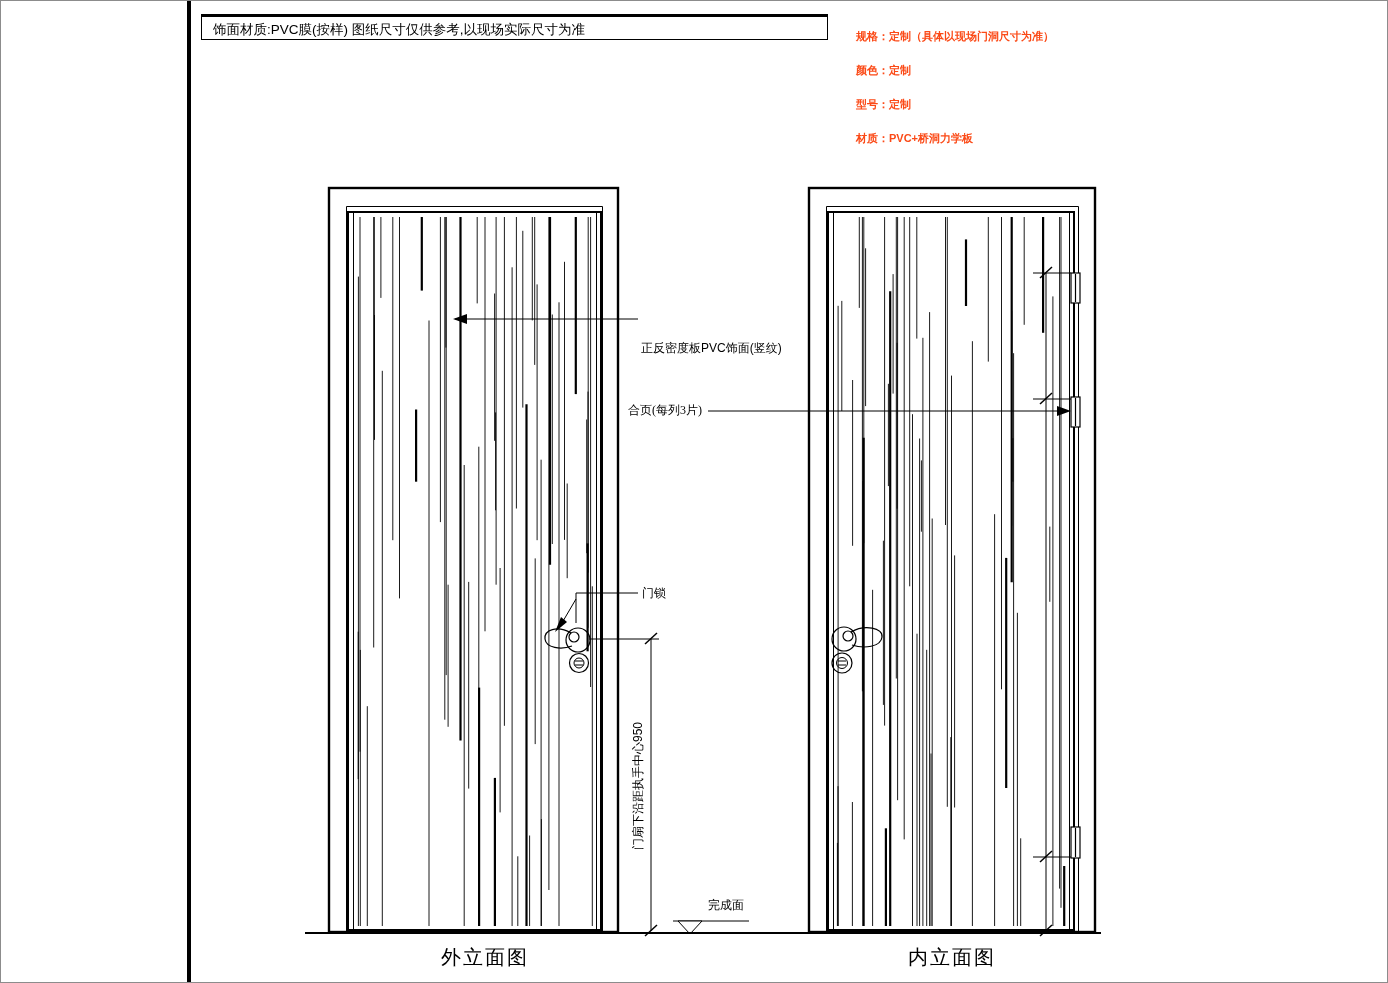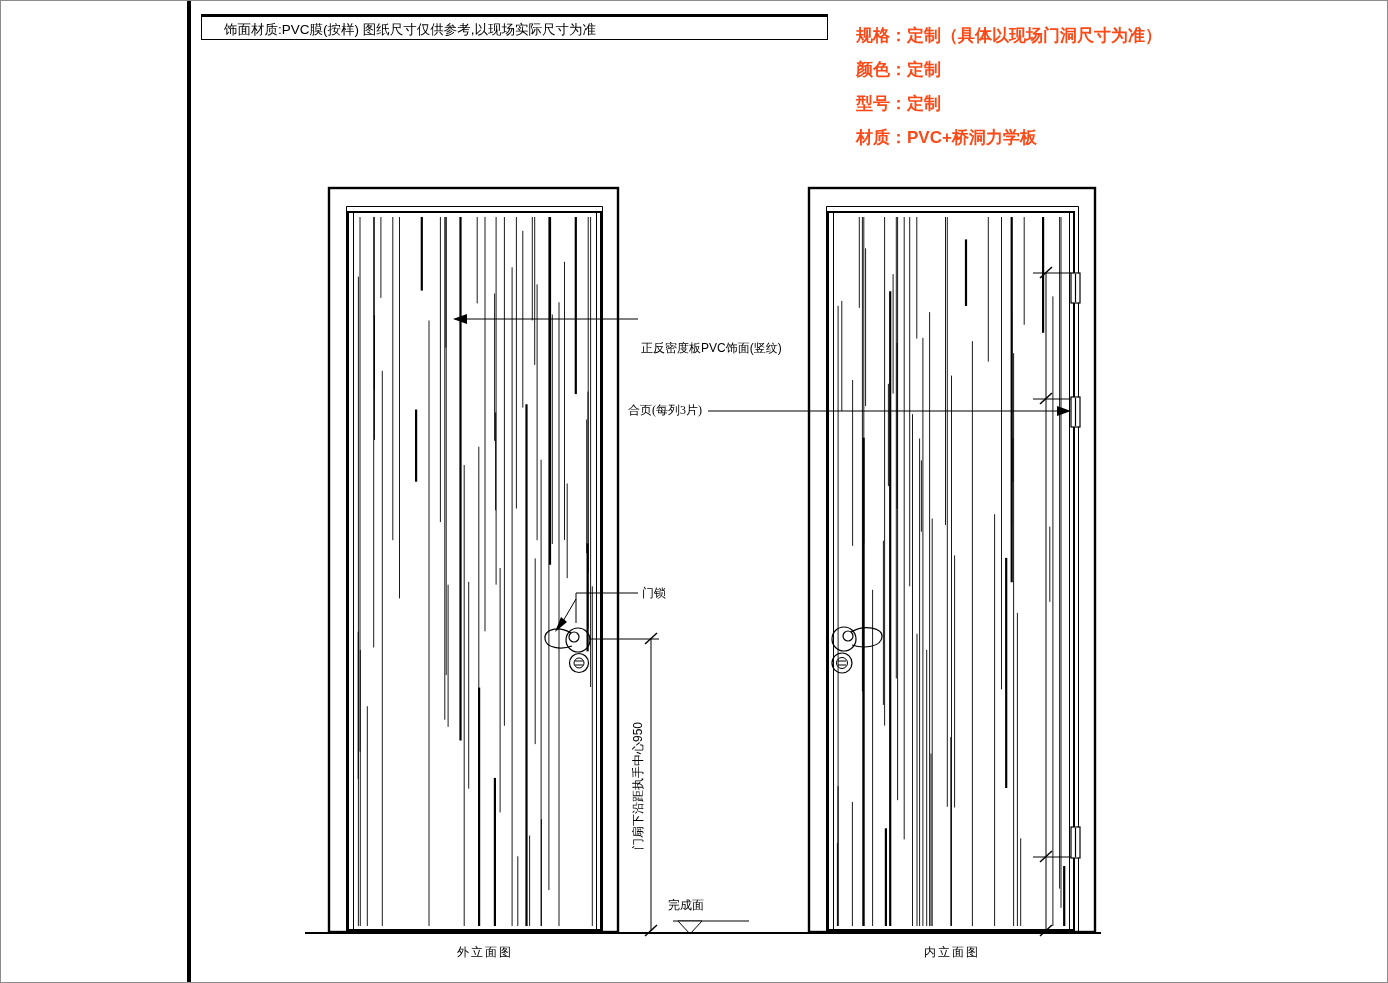--- a/index.html
+++ b/index.html
@@ -9,35 +9,35 @@
     border:1px solid #8c8c8c;
     background:#fff;
     font-family:"Liberation Sans", sans-serif;
     overflow:hidden;
   }
   .left-bar{position:absolute;left:186px;top:0;width:4px;height:983px;background:#000;}
   svg.linework{position:absolute;left:0;top:0;}
   .title-box{
     position:absolute;left:200px;top:13px;width:627px;height:26px;
     border:1px solid #000;border-top:3px solid #000;
-    font-size:13.5px;color:#000;line-height:25px;padding-left:22px;
+    font-size:13.5px;color:#000;line-height:25px;padding-left:11px;
     white-space:nowrap;overflow:hidden;box-sizing:border-box;
   }
   .spec-panel{position:absolute;left:855px;top:18px;width:400px;}
-  .spec-row{height:34px;line-height:34px;font-size:17px;font-weight:bold;white-space:nowrap;}
+  .spec-row{height:34px;line-height:34px;font-size:11px;font-weight:bold;white-space:nowrap;}
   .spec-label{display:inline;}
   .spec-value{display:inline;}
   .ann{position:absolute;font-size:12px;color:#000;white-space:nowrap;}
   .vtext{
     position:absolute;left:629px;top:849px;
     transform:rotate(-90deg);transform-origin:left top;
     font-size:12px;white-space:nowrap;
   }
   .view-label{position:absolute;top:943px;width:130px;text-align:center;
-    font-size:12px;letter-spacing:2px;color:#000;}
+    font-size:20px;letter-spacing:2px;color:#000;}
   .view-label.ext{left:419px;}
   .view-label.int{left:886px;text-align:center;}
 </style>
 </head>
 <body>
 
 <div class="sheet">
 
   <div class="left-bar"></div>
 
@@ -263,17 +263,17 @@
       <div class="spec-row"><span class="spec-label">规格：</span><span class="spec-value">定制（具体以现场门洞尺寸为准）</span></div>
       <div class="spec-row"><span class="spec-label">颜色：</span><span class="spec-value">定制</span></div>
       <div class="spec-row"><span class="spec-label">型号：</span><span class="spec-value">定制</span></div>
       <div class="spec-row"><span class="spec-label">材质：</span><span class="spec-value">PVC+桥洞力学板</span></div>
     </div>
 
   <div class="ann" style="left:640px;top:308px;margin-top:31px;">正反密度板PVC饰面(竖纹)</div>
   <div class="ann" style="left:627px;top:401px;font-family:Liberation Serif, serif;">合页(每列3片)</div>
   <div class="ann" style="left:641px;top:584px;">门锁</div>
   <div class="vtext">门扇下沿距执手中心950</div>
-  <div class="ann" style="left:667px;top:896px;">完成面</div>
+  <div class="ann" style="left:707px;top:896px;">完成面</div>
 
   <div class="view-label ext">外立面图</div>
   <div class="view-label int">内立面图</div>
 </div>
 
 </body></html>

